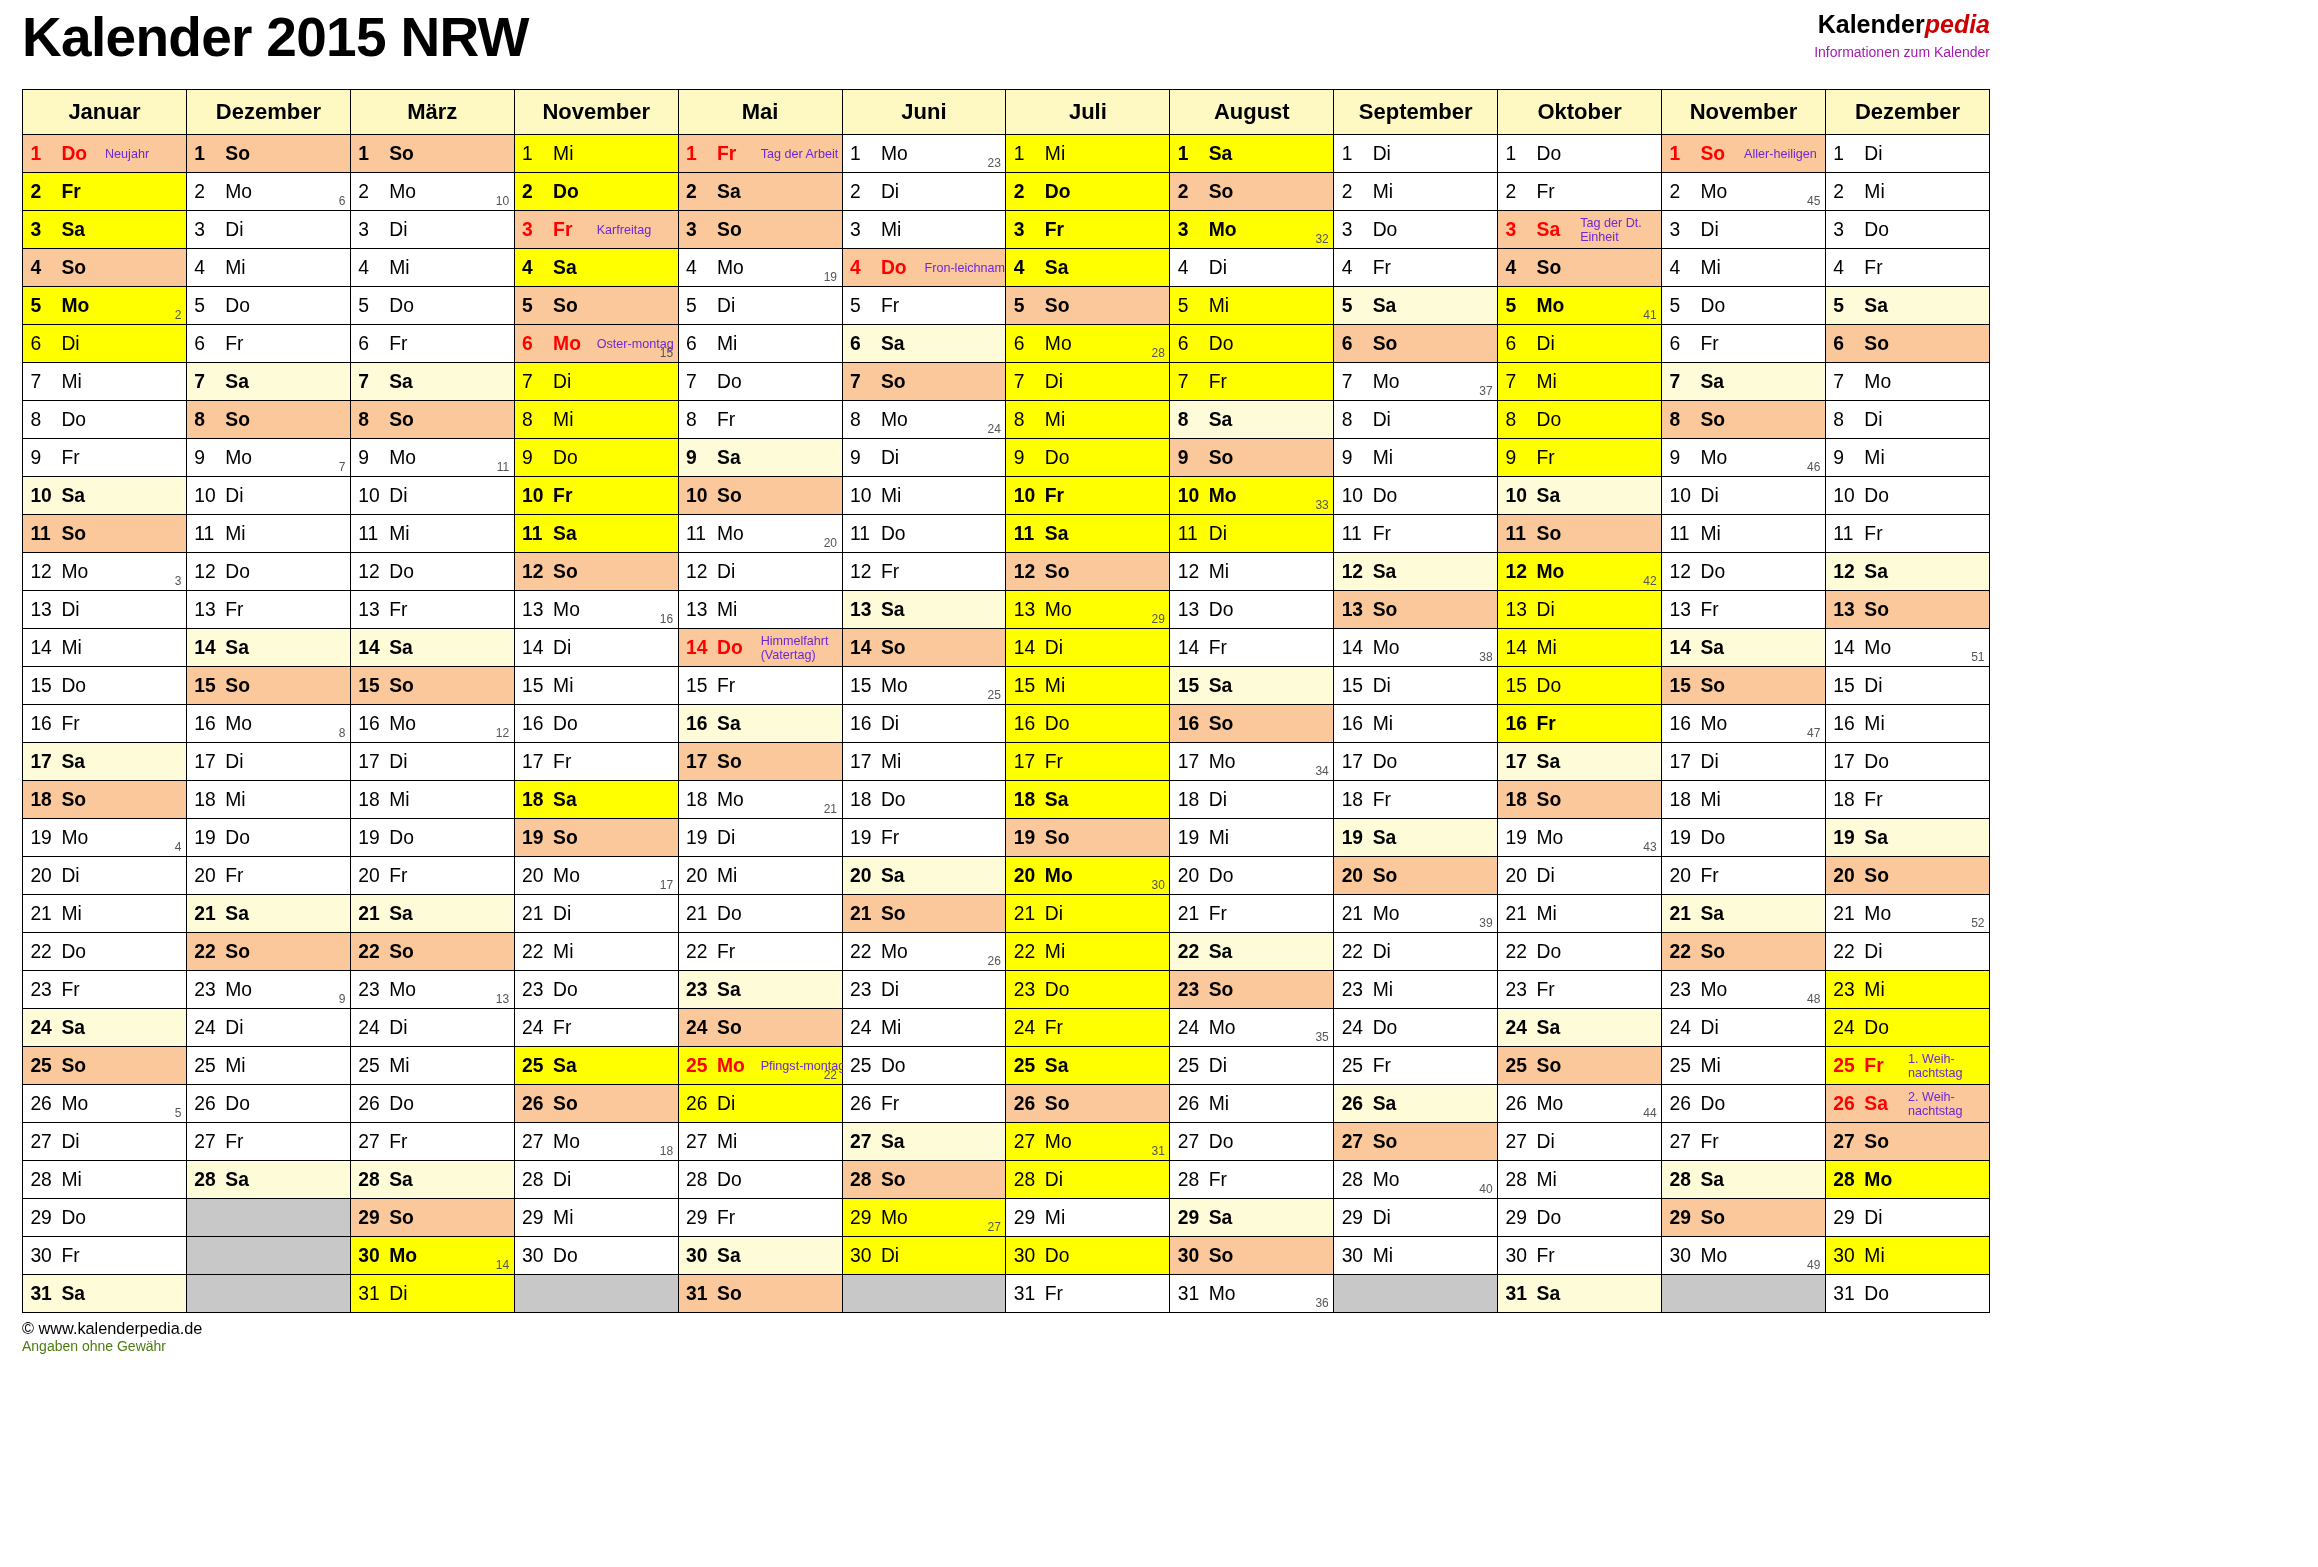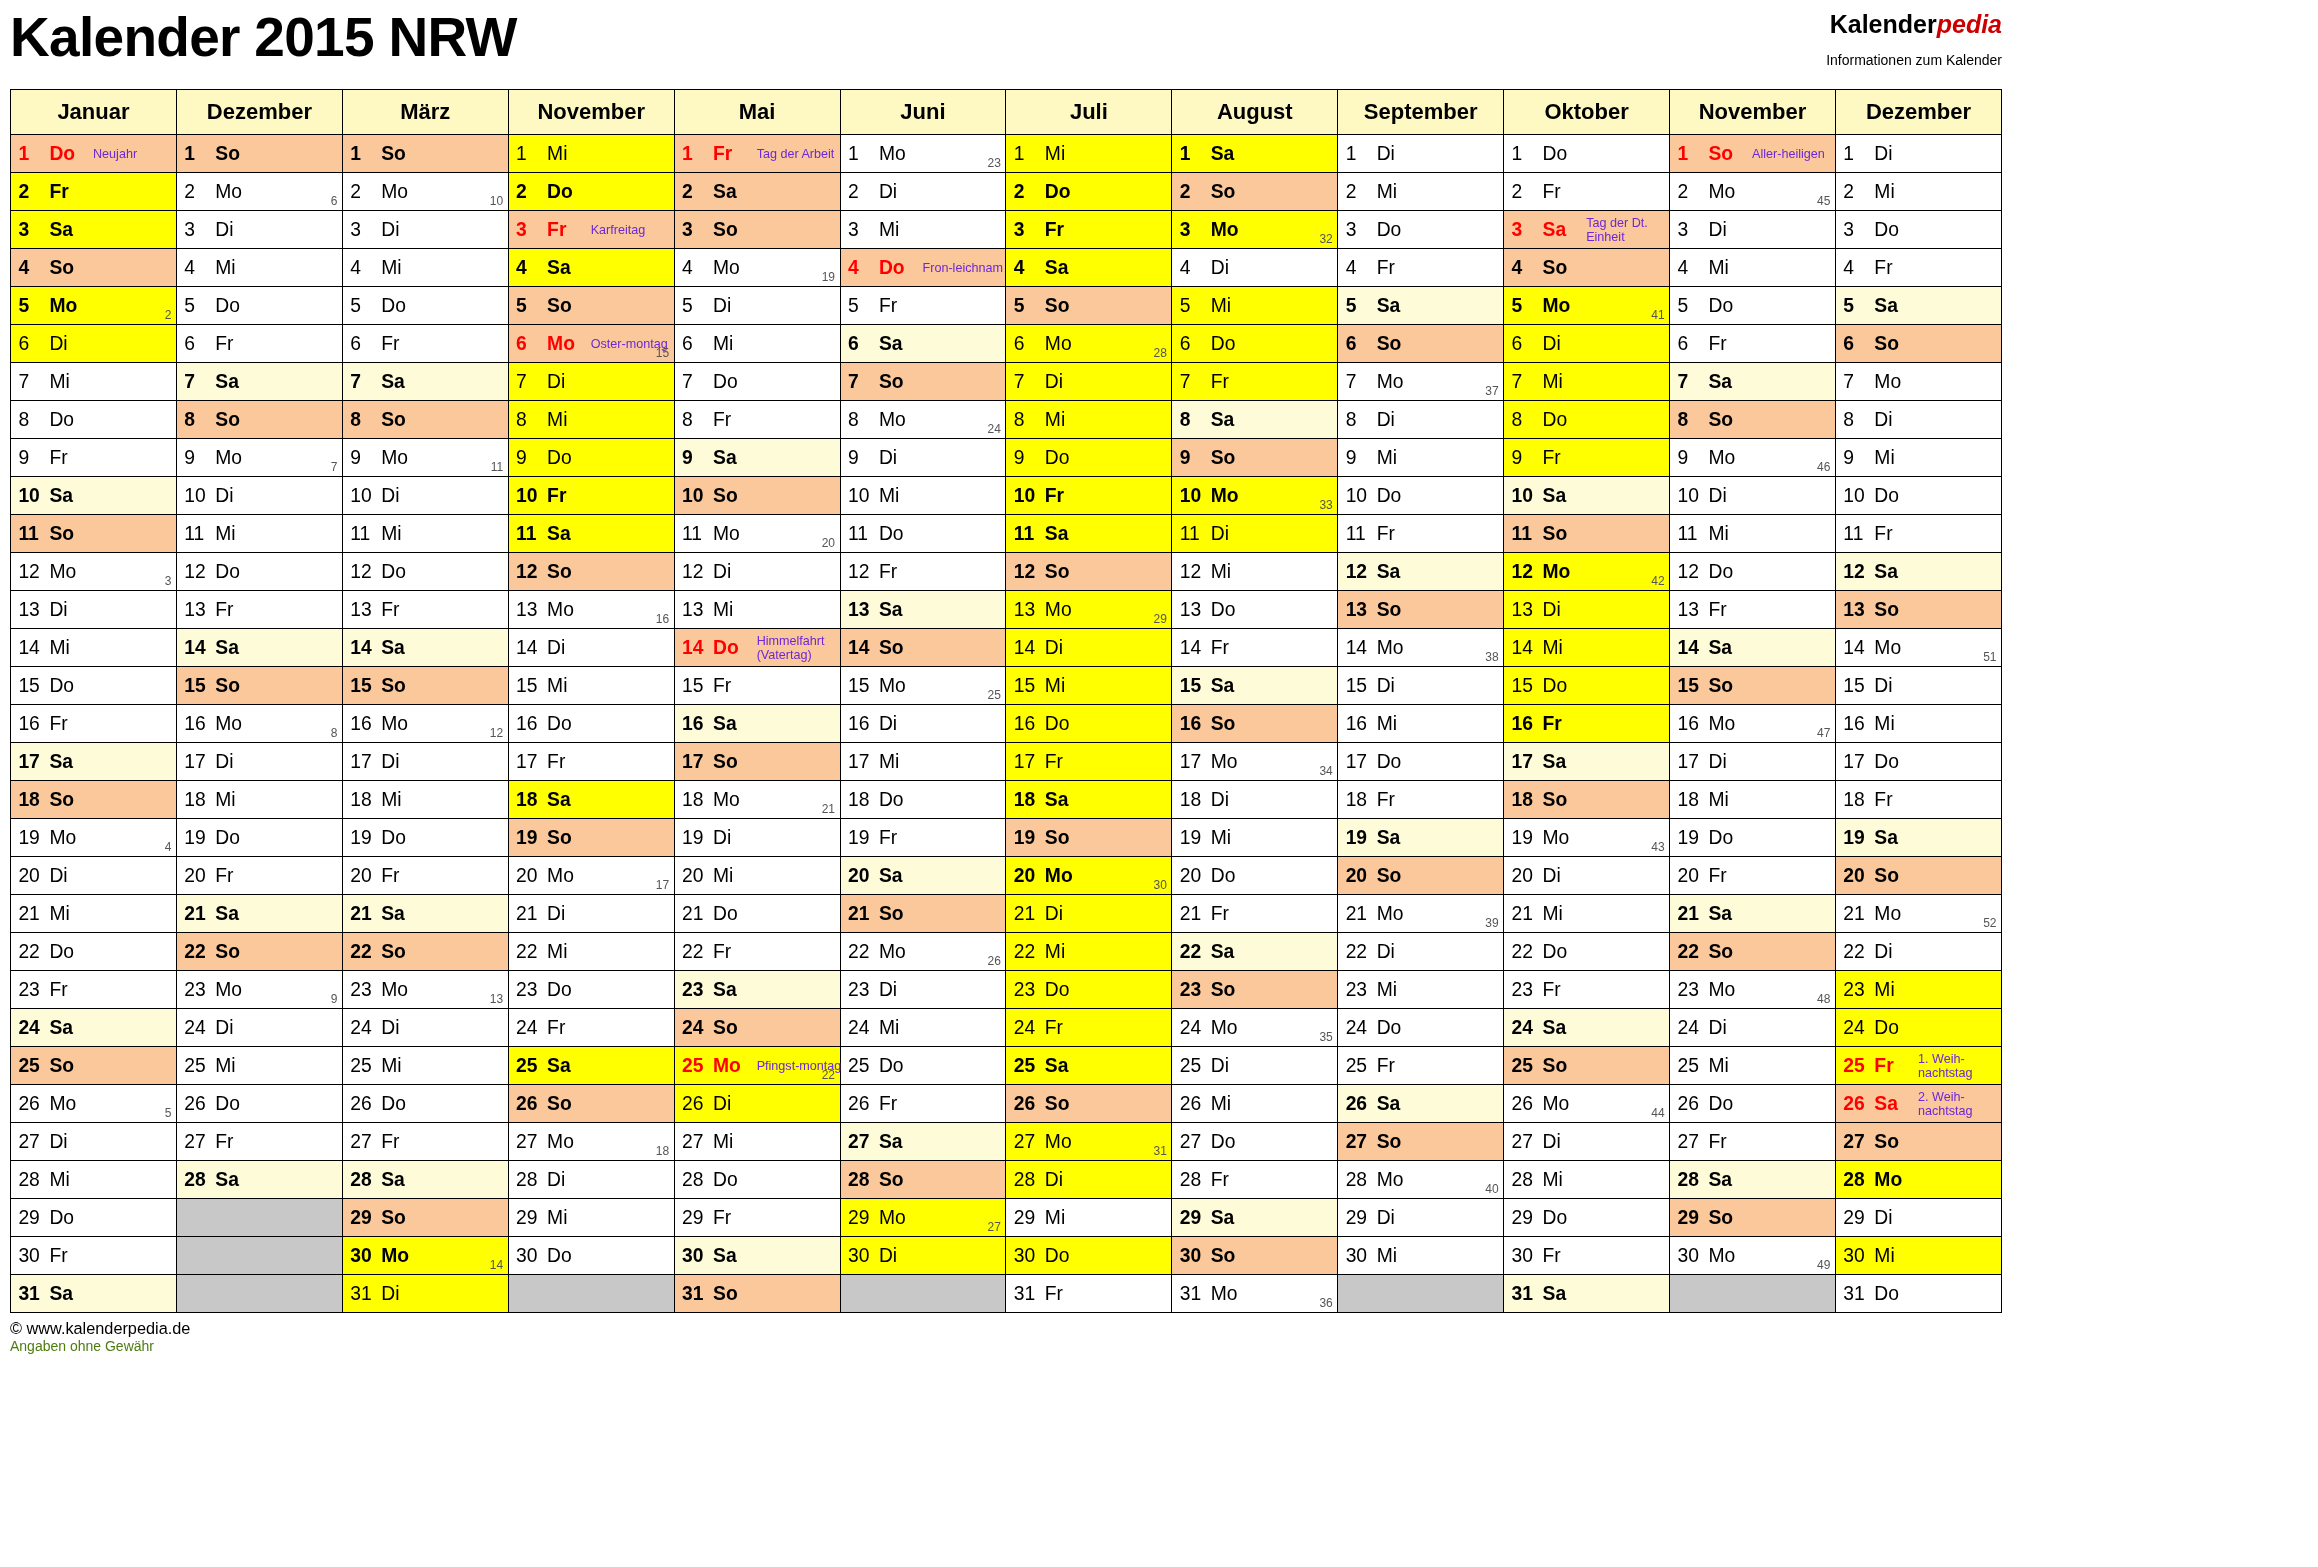--- a/index.html
+++ b/index.html
@@ -1,23 +1,23 @@
 <!DOCTYPE html>
 <html style="font-size:12px"><head>
 <meta charset="utf-8">
 <style>
   html,body{margin:0;padding:0;background:#fff;}
   body{font-family:"Liberation Sans",sans-serif;color:#000;}
-  .page{width:2012px;height:1567px;position:relative;box-sizing:border-box;padding:0 10px;}
+  .page{width:2012px;height:1567px;position:relative;box-sizing:border-box;padding:0 22px;}
   .header{display:flex;align-items:flex-start;justify-content:space-between;height:89px;}
   .title{font-size:55px;font-weight:bold;letter-spacing:-0.7px;margin-top:4.5px;}
   .brand{text-align:right;margin-top:10.4px;}
   .brand .b1{font-size:25px;font-weight:bold;}
   .brand .b1 .red{color:#cc0000;font-style:italic;}
-  .brand .b2{font-size:14px;color:#000000;margin-top:13px;}
+  .brand .b2{font-size:14px;color:#a21caf;margin-top:5px;}
   table.cal{border-collapse:collapse;width:100%;table-layout:fixed;}
   table.cal th{border:0.7px solid #000;font-size:22px;font-weight:bold;height:42px;text-align:center;background:#fef9c3;}
   table.cal td{border:0.7px solid #000;height:37px;padding:0;vertical-align:middle;}
   .cell{position:relative;height:37px;display:flex;align-items:center;padding-left:7.4px;box-sizing:border-box;}
   .dnum{font-size:19.3px;min-width:31px;display:inline-block;}
   .dow{font-size:19.3px;}
   .cell.b .dnum,.cell.b .dow{font-weight:bold;}
   .cell.hol .dnum,.cell.hol .dow{color:#ff0000;font-weight:bold;}
   .note{position:absolute;left:82px;top:50%;transform:translateY(-50%);color:#6d28d9;font-size:12.6px;line-height:14px;text-align:left;width:88px;}
   .wk{position:absolute;right:4.5px;bottom:2.2px;font-size:12px;color:#555;}

